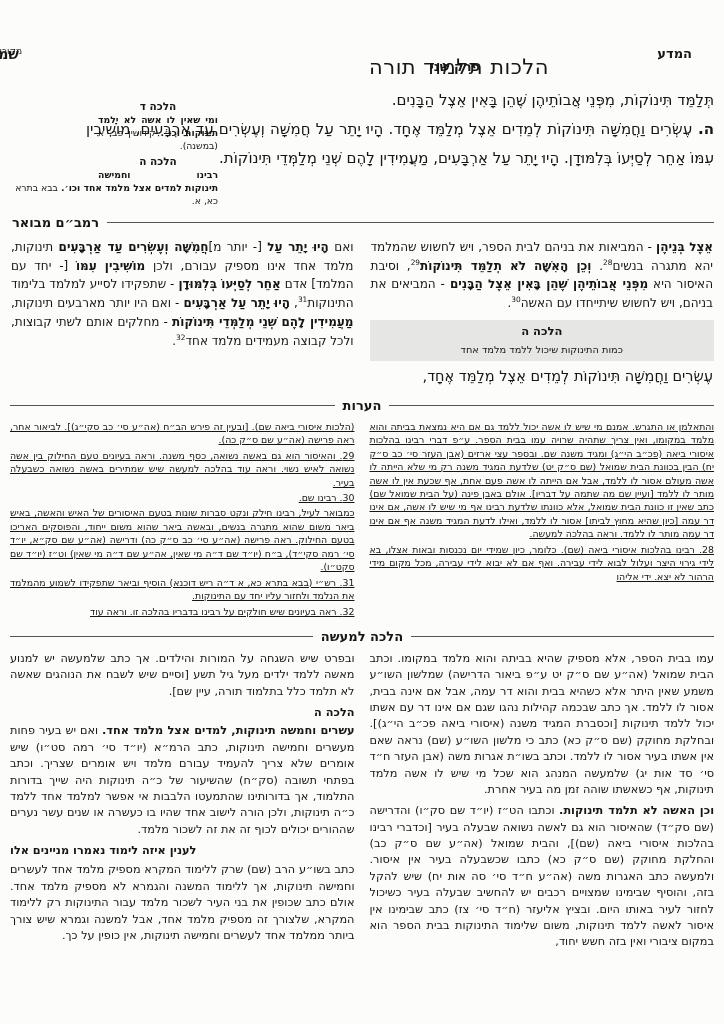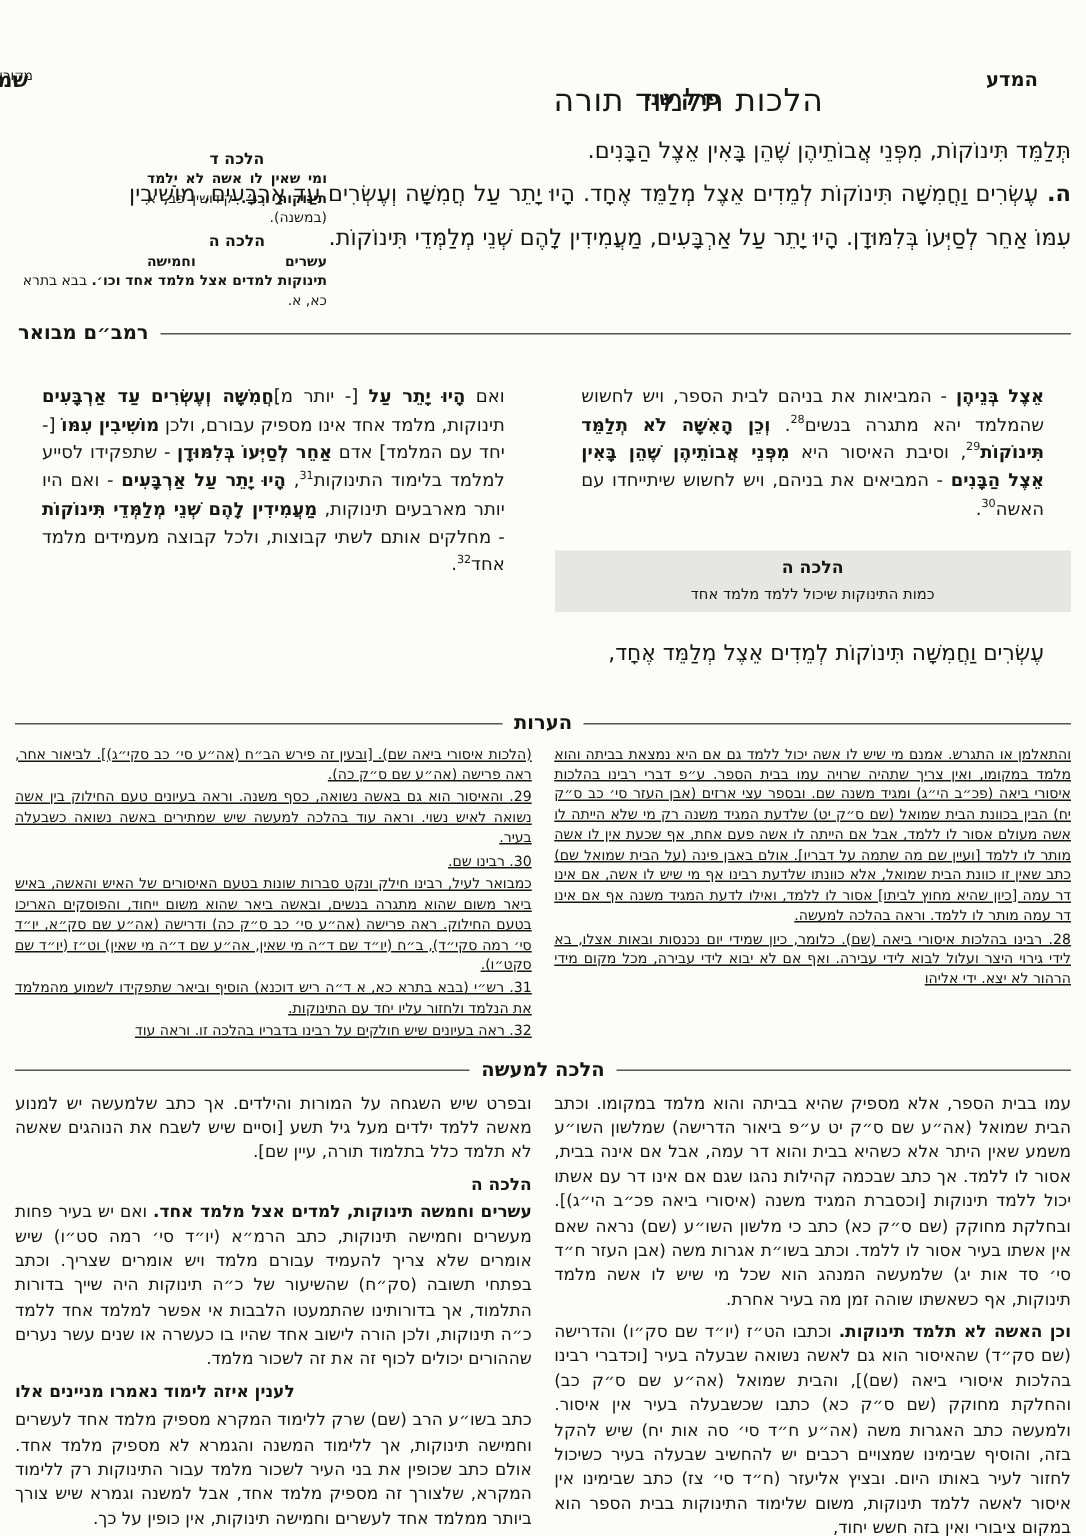--- a/index.html
+++ b/index.html
@@ -39,21 +39,21 @@
   .rule{flex:1;border-top:1px solid #555;height:0;}
   .sec-label{font-weight:bold;font-size:13px;padding:0 8px;white-space:nowrap;}
   .sec-left .sec-label{padding-left:2px;}
 
   
   .cols{display:flex;gap:15px;align-items:flex-start;}
   .col{flex:1;min-width:0;}
 
   
   .mevoar{font-size:12px;line-height:1.56;}
-  .mevoar p{margin:18px;text-align:justify;}
+  .mevoar p{margin:1px;text-align:justify;}
   .b{font-weight:bold;}
   sup{font-size:.62em;line-height:0;}
   .hal-box{background:#e6e6e4;text-align:center;padding:3px 4px 4px;margin:7px 0 5px;}
   .hal-box .bx-t{font-weight:bold;font-size:11.5px;}
   .hal-box .bx-s{font-size:9.8px;margin-top:1px;}
   .quote{font-size:14.5px;line-height:1.5;text-align:justify;margin:0;}
 
   
   .notes{font-size:9.4px;line-height:1.43;}
   .notes p{margin:0 0 2px;text-align:justify;text-decoration:underline;}
@@ -85,21 +85,21 @@
       <p class="mt-body"><span class="b">ה. </span><span>עֶשְׂרִים וַחֲמִשָּׁה תִּינוֹקוֹת לְמֵדִים אֵצֶל מְלַמֵּד אֶחָד. הָיוּ יָתֵר עַל חֲמִשָּׁה וְעֶשְׂרִים עַד אַרְבָּעִים, מוֹשִׁיבִין עִמּוֹ אַחֵר לְסַיְּעוֹ בְּלִמּוּדָן. הָיוּ יָתֵר עַל אַרְבָּעִים, מַעֲמִידִין לָהֶם שְׁנֵי מְלַמְּדֵי תִּינוֹקוֹת.</span></p>
     </div>
     <div class="masoret">
       <div class="m-narrow">
         <div class="m-label">הלכה ד</div>
         <span class="m-bold">ומי שאין לו אשה לא ילמד תינוקות וכו׳.</span>
         <span>קידושין פב, א (במשנה).</span>
       </div>
       <div>
         <div class="m-label" style="margin-left:88px">הלכה ה</div>
-        <div class="m-word">עשרים וחמישה</div>
+        <div class="m-word">רבינו וחמישה</div>
         <div class="m-wide">
           <span class="m-bold">תינוקות למדים אצל מלמד אחד וכו׳.</span>
           <span>בבא בתרא כא, א.</span>
         </div>
       </div>
     </div>
   </div>
 
   <div class="sec sec-left">
     <div class="rule"></div>

